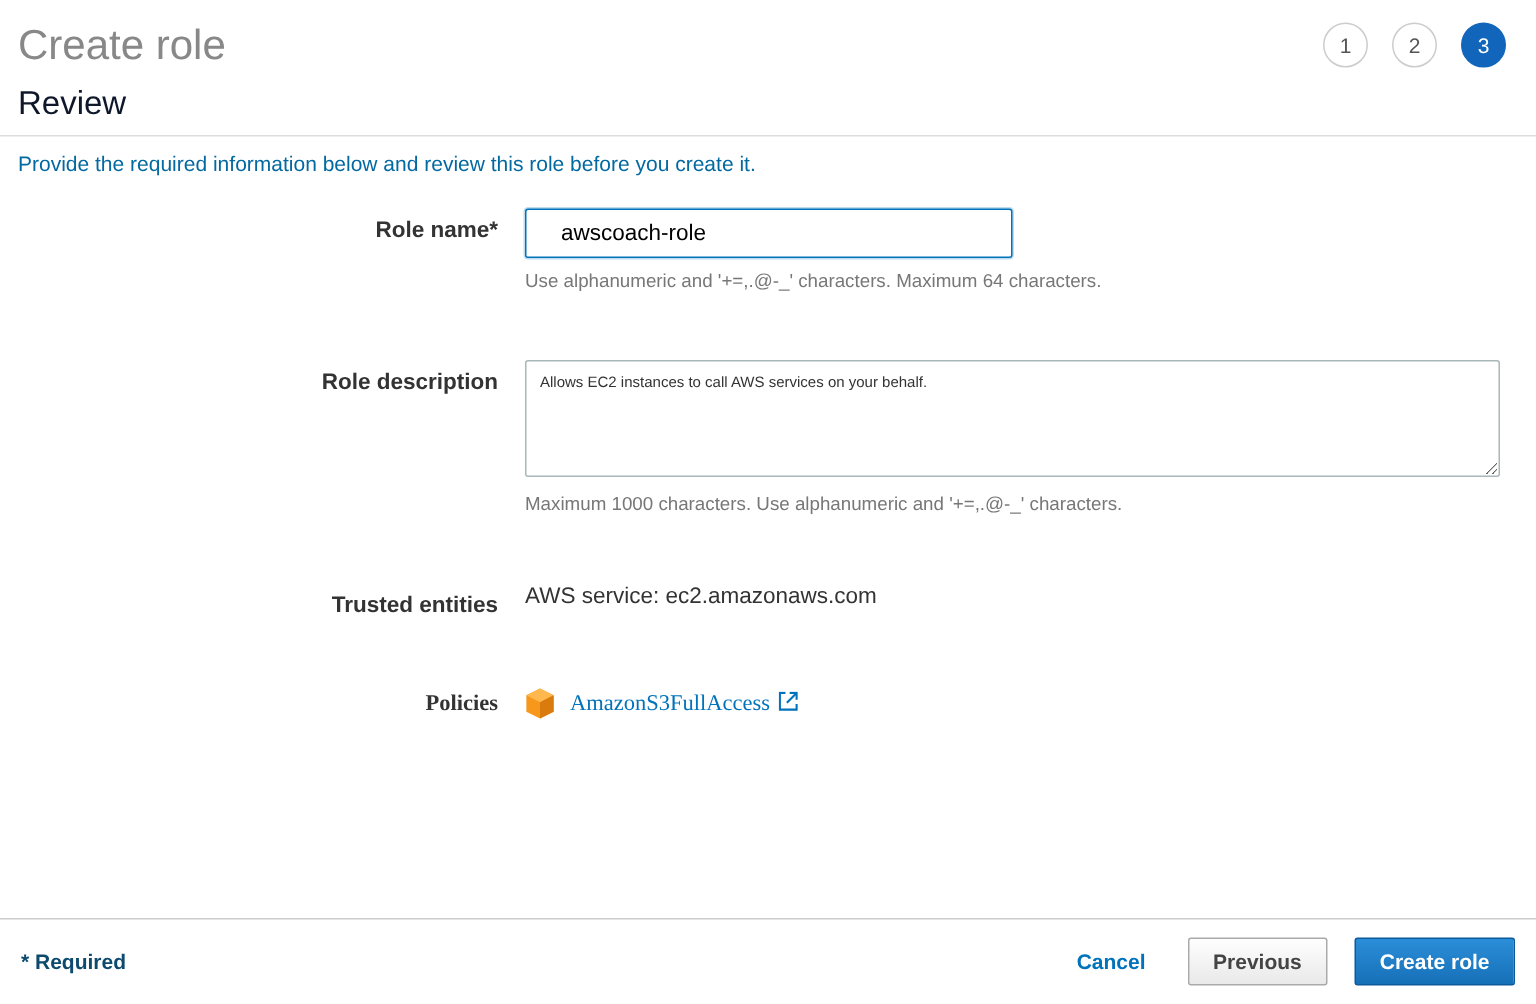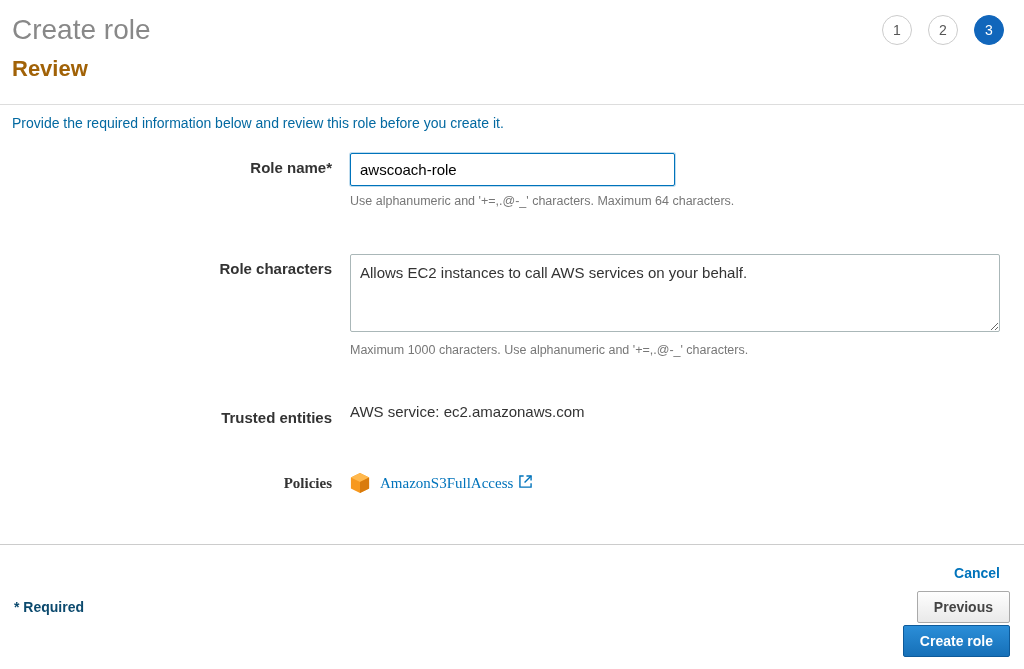--- a/index.html
+++ b/index.html
@@ -50,23 +50,23 @@
       border-color: #1166bb;
       color: #fff;
     }
     .section-header {
       padding: 10px 12px 6px 12px;
       border-bottom: 1px solid #ddd;
       margin-bottom: 10px;
     }
     .section-header h2 {
       font-size: 22px;
-      font-weight: 700;
-      color: #a16207;
-      margin-bottom: 16px;
+      font-weight: 400;
+      color: #0f172a;
+      margin-bottom: 2px;
     }
     .instruction {
       color: #0369a1;
       font-size: 14px;
       padding: 0 12px 22px 12px;
     }
     .form-area {
       padding: 0 12px;
     }
     .form-row {
@@ -86,33 +86,33 @@
       font-weight: 700;
       color: #333;
       font-size: 15px;
     }
     .field-col {
       flex: 1;
       max-width: 650px;
     }
     input[type="text"] {
       width: 325px;
-      padding: 7px 9px;
+      padding: 7px 23px;
       font-size: 15px;
       border: 1px solid #0073bb;
       border-radius: 2px;
       outline: none;
       box-shadow: 0 0 0 1px rgba(0,115,187,0.25);
     }
     textarea {
       width: 100%;
       max-width: 650px;
       min-height: 78px;
       padding: 9px;
-      font-size: 15px;
+      font-size: 10px;
       border: 1px solid #aab7b8;
       border-radius: 2px;
       resize: both;
       font-family: inherit;
       color: #333;
     }
     .hint {
       font-size: 12.5px;
       color: #777;
       margin-top: 8px;
@@ -156,23 +156,22 @@
       align-items: center;
       background: #fff;
     }
     .required-note {
       font-size: 14px;
       font-weight: 700;
       color: #0c4a6e;
     }
     .footer-actions {
       display: flex;
-      gap: 2px;
+      gap: 18px;
       align-items: flex-end;
-      flex-direction: column;
     }
     .btn-cancel-link {
       background: none;
       border: none;
       color: #0073bb;
       font-weight: 700;
       font-size: 14px;
       cursor: pointer;
       padding: 8px 10px;
     }
@@ -222,21 +221,21 @@
     <div class="label-col">Role name*</div>
     <div class="field-col">
       <input type="text" value="awscoach-role" style="">
       <div class="hint">Use alphanumeric and '+=,.@-_' characters. Maximum 64 characters.</div>
     </div>
   </div>
 
   <div class="spacer-lg"></div>
 
   <div class="form-row">
-    <div class="label-col">Role characters</div>
+    <div class="label-col">Role description</div>
     <div class="field-col">
       <textarea style="">Allows EC2 instances to call AWS services on your behalf.</textarea>
       <div class="hint">Maximum 1000 characters. Use alphanumeric and '+=,.@-_' characters.</div>
     </div>
   </div>
 
   <div class="spacer-lg"></div>
 
   <div class="form-row">
     <div class="label-col">Trusted entities</div>

